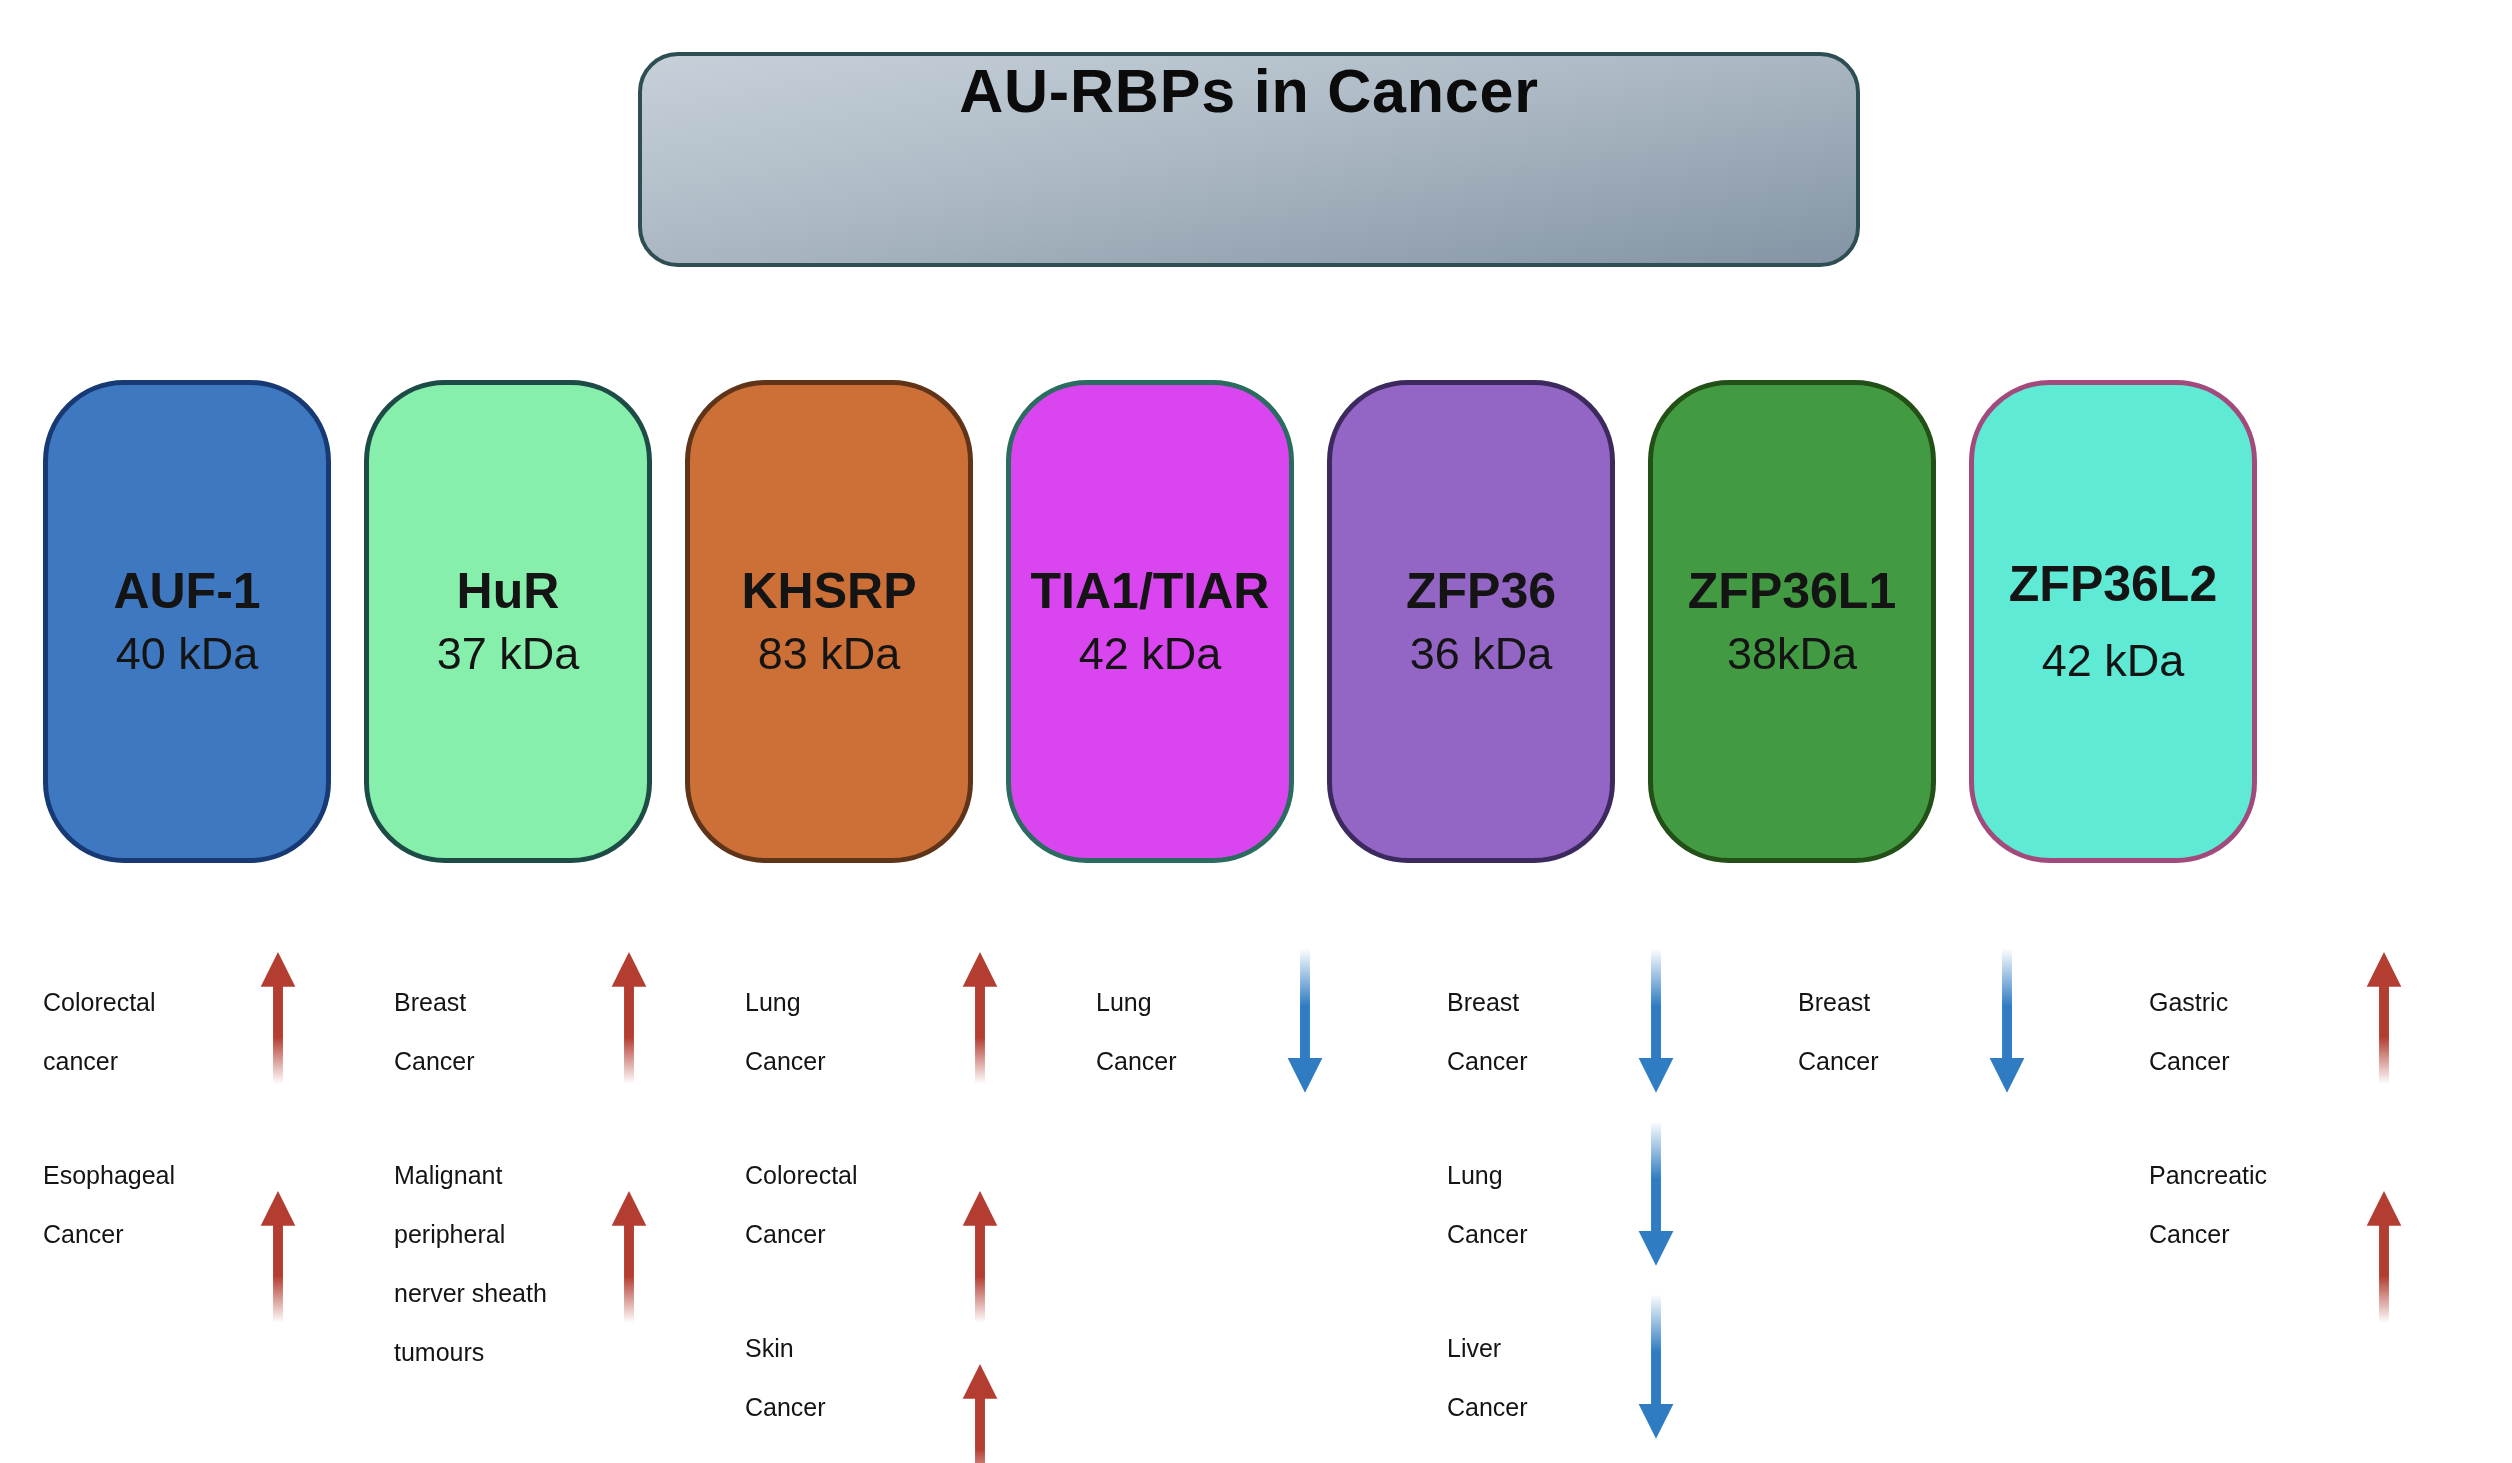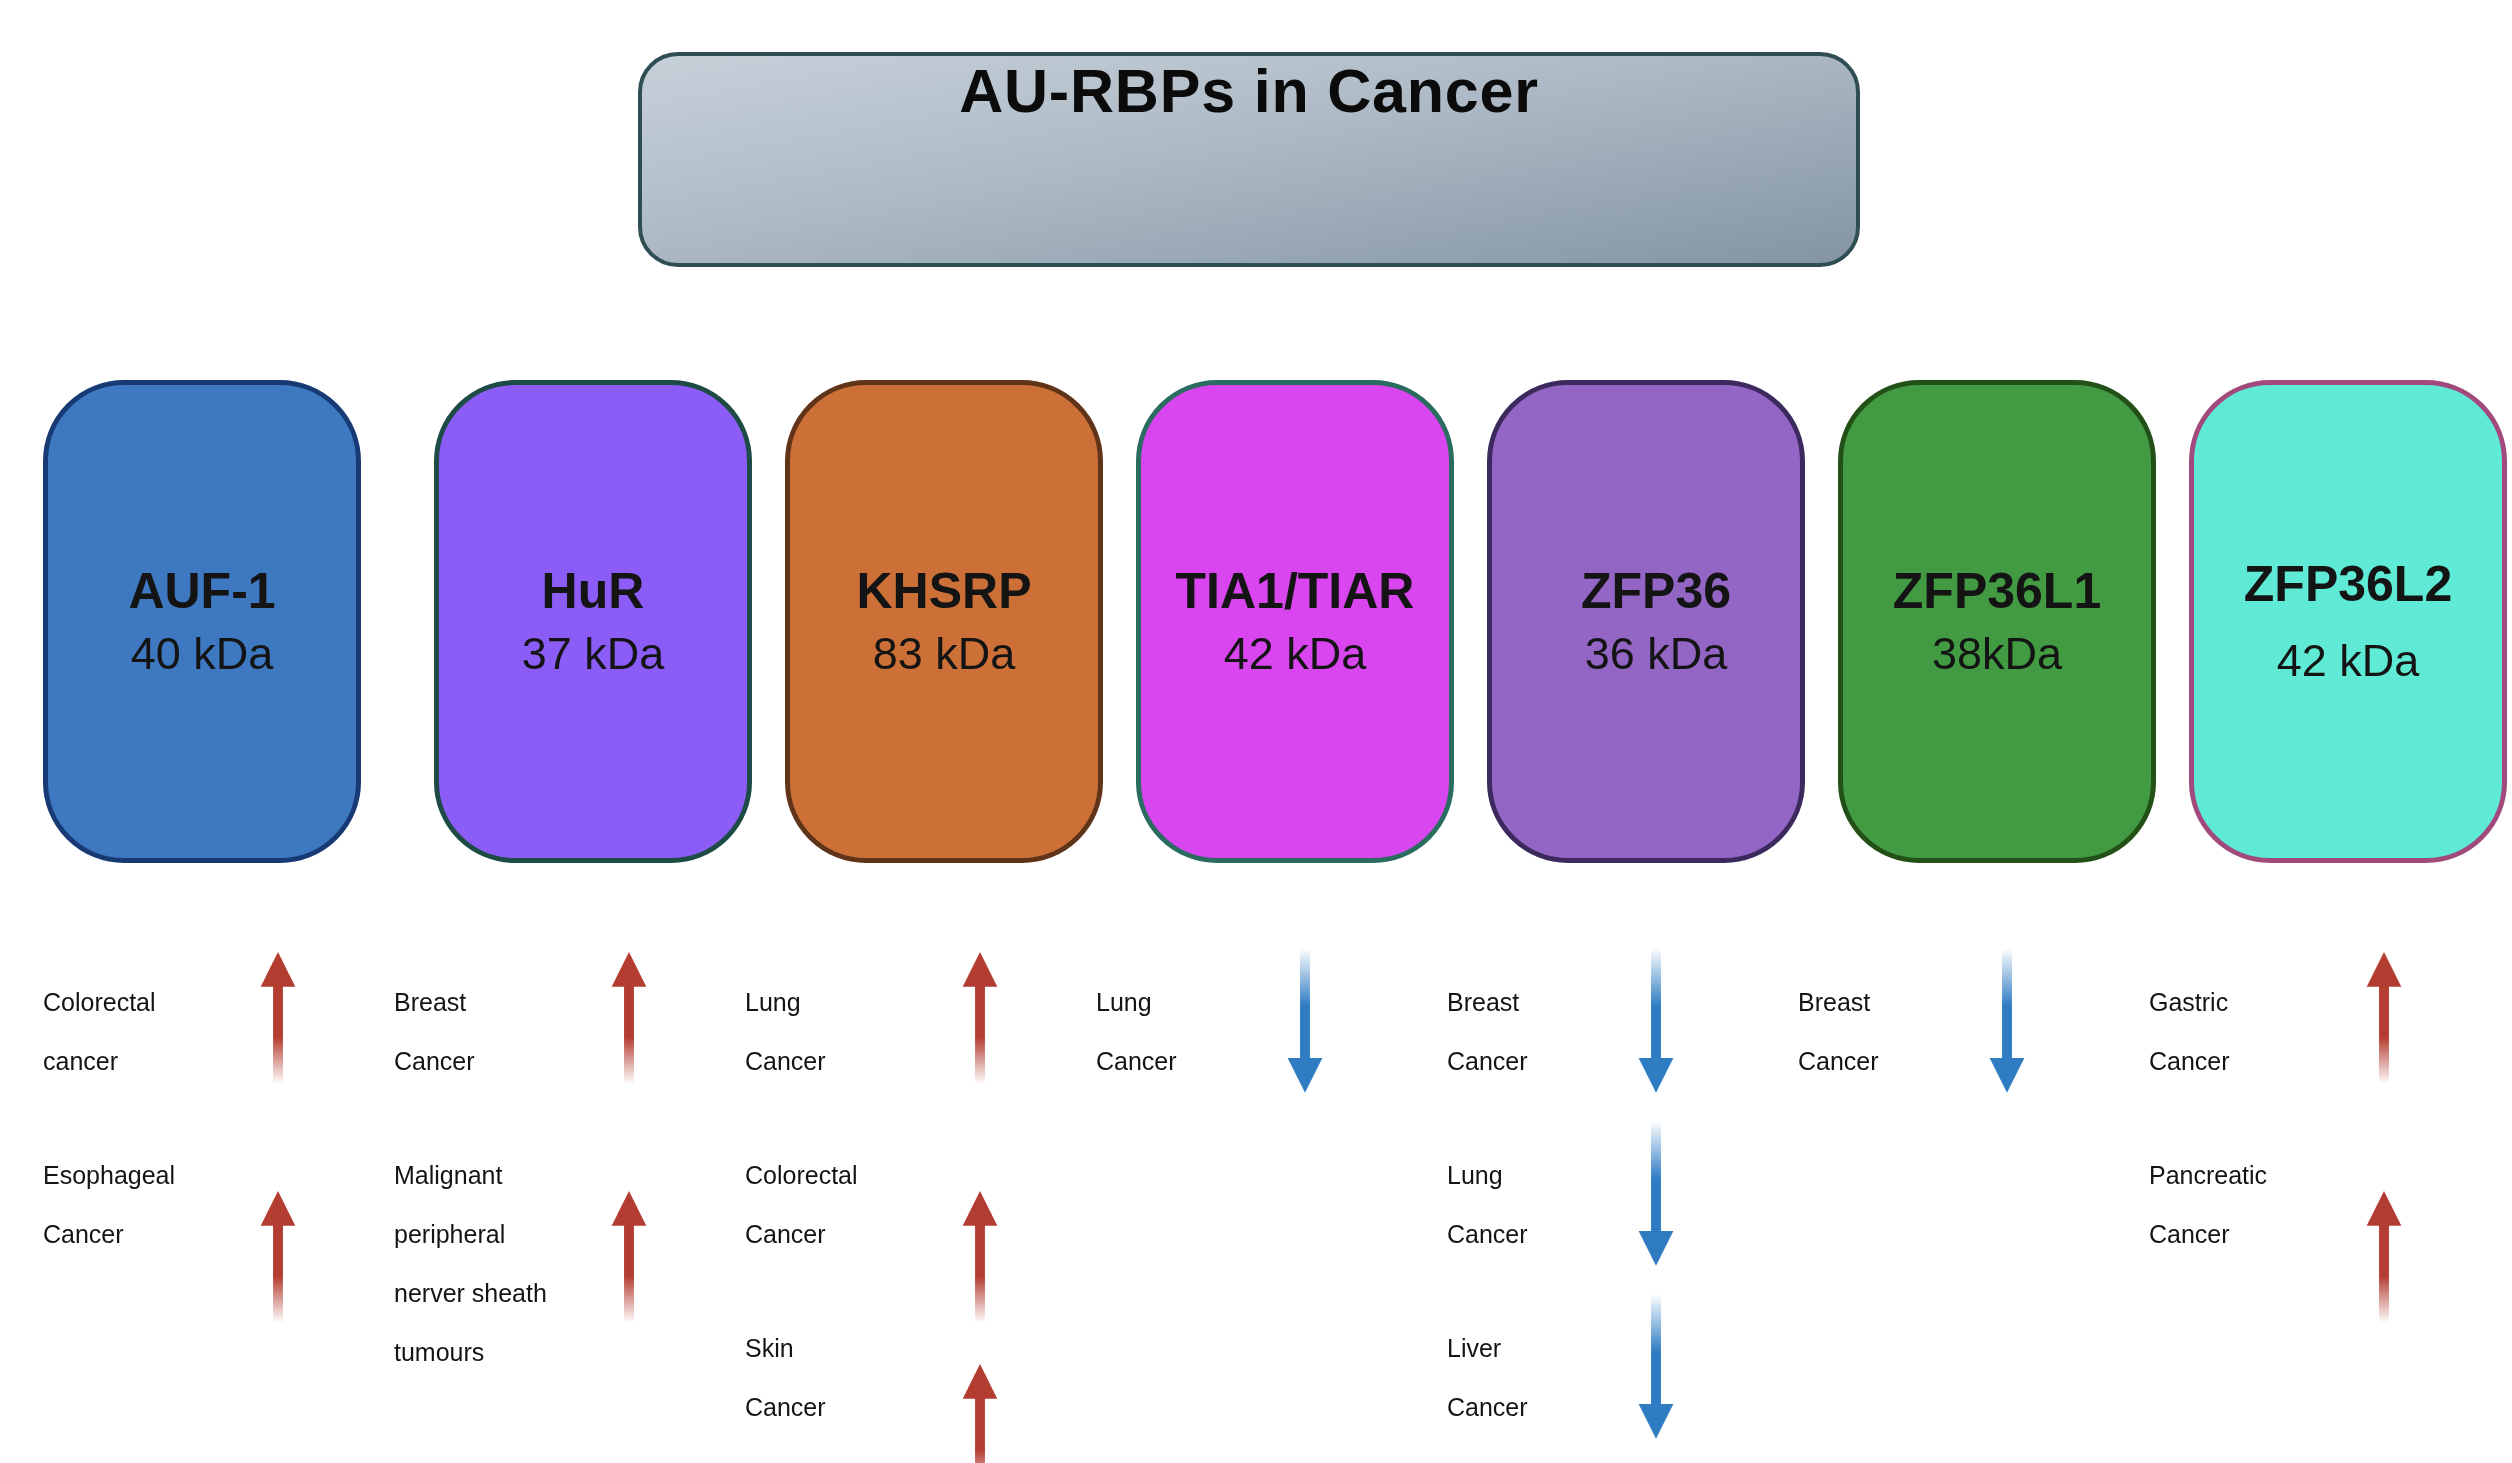--- a/index.html
+++ b/index.html
@@ -13,21 +13,21 @@
     border-radius: 40px;
     border: 4.1px solid #2f4e53;
     background: linear-gradient(170deg, #c6d0d9 0%, #adbac5 45%, #8494a4 100%);
     display: flex; justify-content: center;
   }
   .title-text { font-size: 61px; font-weight: bold; color: #0b0b0b; letter-spacing: 0.8px; }
 
   
   .cards { position: absolute; left: 43px; top: 380px; display: flex; gap: 33px; }
   .card {
-    width: 318px; height: 483px;
+    width: 288px; height: 483px;
     border-radius: 81px; border: 5px solid #000;
     display: flex; flex-direction: column; align-items: center; justify-content: center;
     gap: 10px; text-align: center;
   }
   .card-name { font-size: 50px; font-weight: bold; line-height: 1.1; }
   .card-mass { font-size: 45px; line-height: 1.1; }
 
   
   .lists { position: absolute; left: 43px; top: 973px; display: flex; gap: 33px; align-items: flex-start; }
   .col { width: 318px; display: flex; flex-direction: column; }
@@ -65,21 +65,21 @@
 
 <div class="title-bar">
   <div class="title-text">AU-RBPs in Cancer</div>
 </div>
 
 <div class="cards" id="cards">
     <div class="card" style="background: rgb(62, 120, 192); border-color: rgb(23, 58, 117);">
       <div class="card-name">AUF-1</div>
       <div class="card-mass">40 kDa</div>
     </div>
-    <div class="card" style="background: #8b5cf6; border-color: rgb(29, 75, 69); margin-left: 40px;">
+    <div class="card" style="background: #86efac; border-color: rgb(29, 75, 69);">
       <div class="card-name">HuR</div>
       <div class="card-mass">37 kDa</div>
     </div>
     <div class="card" style="background: rgb(205, 112, 56); border-color: rgb(95, 52, 24);">
       <div class="card-name">KHSRP</div>
       <div class="card-mass">83 kDa</div>
     </div>
     <div class="card" style="background: #d946ef; border-color: rgb(43, 108, 96);">
       <div class="card-name">TIA1/TIAR</div>
       <div class="card-mass">42 kDa</div>

